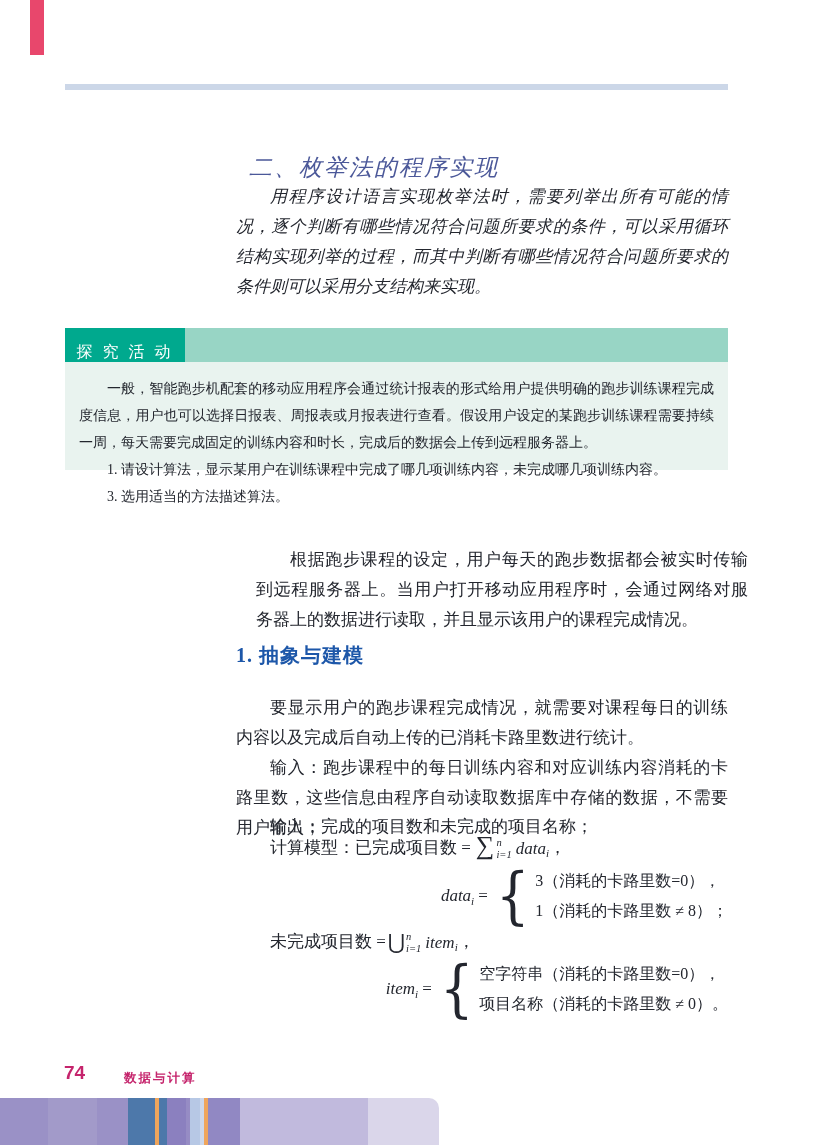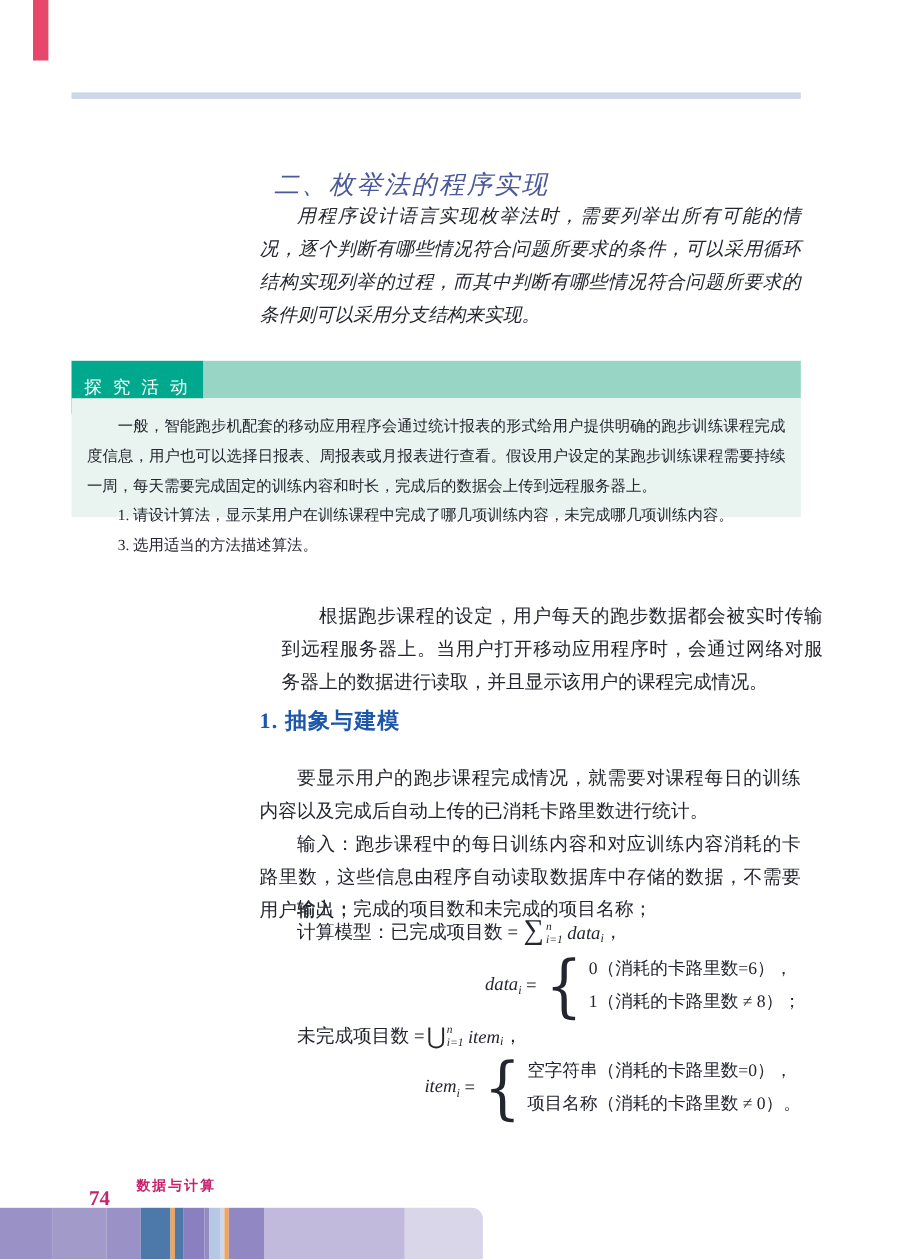--- a/index.html
+++ b/index.html
@@ -49,22 +49,22 @@
   #case-data{top:866px;}
   #case-item{top:959px;}
   .case-lhs{font-size:17px;}
   .case-lhs .mvar{margin-left:0;}
   .case-eq{margin:0 3px 0 4px;font-size:17px;}
   .brace{font-size:62px;font-weight:400;line-height:0.95;margin:0 3px 0 2px;
         transform:scaleX(0.85);font-family:"DejaVu Serif",serif;}
   .case-rows{display:flex;flex-direction:column;}
   .case-rows span{font-size:16px;line-height:30px;text-align:left;}
 
-  .footer-num{position:absolute;left:64px;top:1062px;margin:17px;font-size:19px;font-weight:bold;
-        font-family:Liberation Serif, serif;}
+  .footer-num{position:absolute;left:64px;top:1062px;margin:0;font-size:19px;font-weight:bold;
+        font-family:Liberation Sans, sans-serif;}
   .footer-title{position:absolute;left:124px;top:1070px;margin:0;font-size:12.5px;
         letter-spacing:2px;font-weight:bold;}
 
   .footer-strip{position:absolute;left:0;bottom:0;height:47px;display:flex;}
   .strip-seg{height:100%;}
   .strip-seg:last-child{border-top-right-radius:10px;}
 </style>
 </head>
 <body>
 
@@ -109,21 +109,21 @@
     <span>，</span>
   </div>
 
   <div class="case-block" id="case-data">
     <span class="case-lhs">
       <span class="mvar">data</span><span class="msub">i</span>
     </span>
     <span class="case-eq">=</span>
     <span class="brace">{</span>
     <span class="case-rows">
-      <span>0（消耗的卡路里数=6），</span>
+      <span>3（消耗的卡路里数=0），</span>
       <span>1（消耗的卡路里数 ≠ 8）；</span>
     </span>
   </div>
 
   <div class="formula-row" id="row-union">
     <span>未完成项目数 =</span>
     <span class="nary-small">⋃</span>
     <span class="scripts">
       <span>n</span>
       <span>i=1</span>

